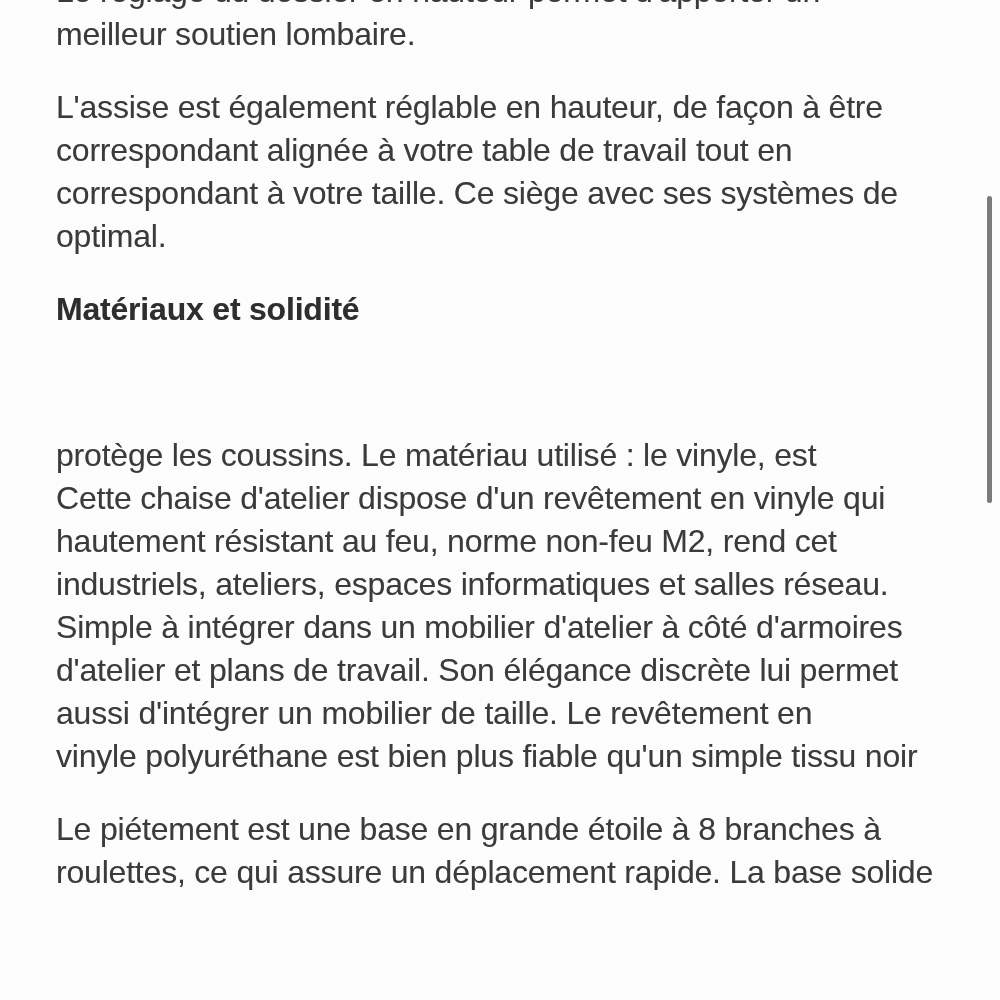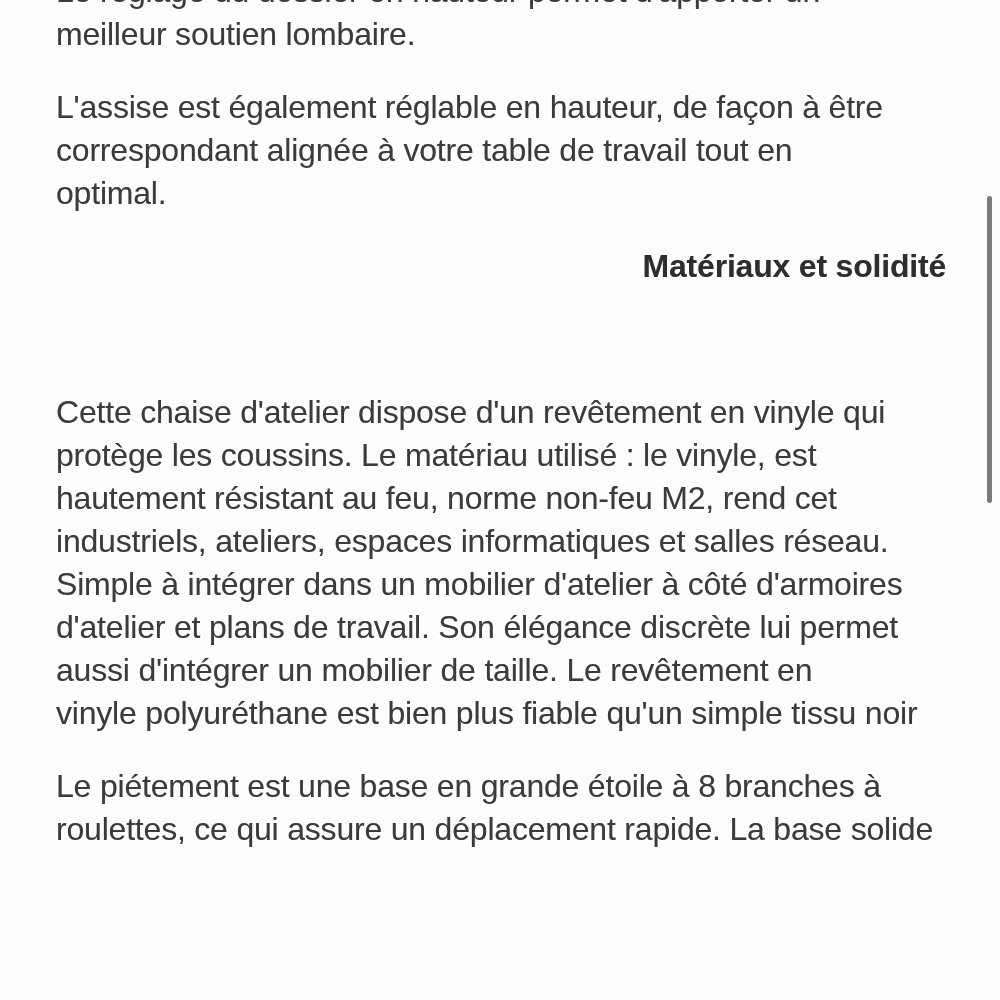--- a/index.html
+++ b/index.html
@@ -27,21 +27,20 @@
     font-size: 32px;
     line-height: 43px;
     letter-spacing: -0.2px;
     text-shadow: 0 0 0.6px rgba(70,70,70,0.35);
   }
   .para { margin: 0 0 30px 0; }
   .line { white-space: nowrap; }
   .heading {
     font-weight: bold;
     color: #2e2e2e;
-    text-align: right;
   }
   .spacer-line { height: 43px; }
   .scroll-thumb {
     position: absolute;
     right: 8px;
     top: 196px;
     width: 5px;
     height: 307px;
     background: #7b7b7b;
     border-radius: 3px;
@@ -55,34 +54,35 @@
   <div class="content">
 
     <div class="para">
       <div class="line">Le réglage du dossier en hauteur permet d'apporter un</div>
       <div class="line">meilleur soutien lombaire.</div>
     </div>
 
     <div class="para">
       <div class="line">L'assise est également réglable en hauteur, de façon à être</div>
       <div class="line">correspondant alignée à votre table de travail tout en</div>
+      <div class="line">correspondant à votre taille. Ce siège avec ses systèmes de</div>
       <div class="line">optimal.</div>
     </div>
 
     <div class="para heading">
       <div class="line">Matériaux et solidité</div>
     </div>
 
     <div class="para">
       <div class="spacer-line"></div>
     </div>
 
     <div class="para">
+      <div class="line">protège les coussins. Le matériau utilisé : le vinyle, est</div>
       <div class="line">Cette chaise d'atelier dispose d'un revêtement en vinyle qui</div>
-      <div class="line">protège les coussins. Le matériau utilisé : le vinyle, est</div>
       <div class="line">hautement résistant au feu, norme non-feu M2, rend cet</div>
       <div class="line">industriels, ateliers, espaces informatiques et salles réseau.</div>
       <div class="line">Simple à intégrer dans un mobilier d'atelier à côté d'armoires</div>
       <div class="line">d'atelier et plans de travail. Son élégance discrète lui permet</div>
       <div class="line">aussi d'intégrer un mobilier de taille. Le revêtement en</div>
       <div class="line">vinyle polyuréthane est bien plus fiable qu'un simple tissu noir</div>
     </div>
 
     <div class="para">
       <div class="line">Le piétement est une base en grande étoile à 8 branches à</div>

